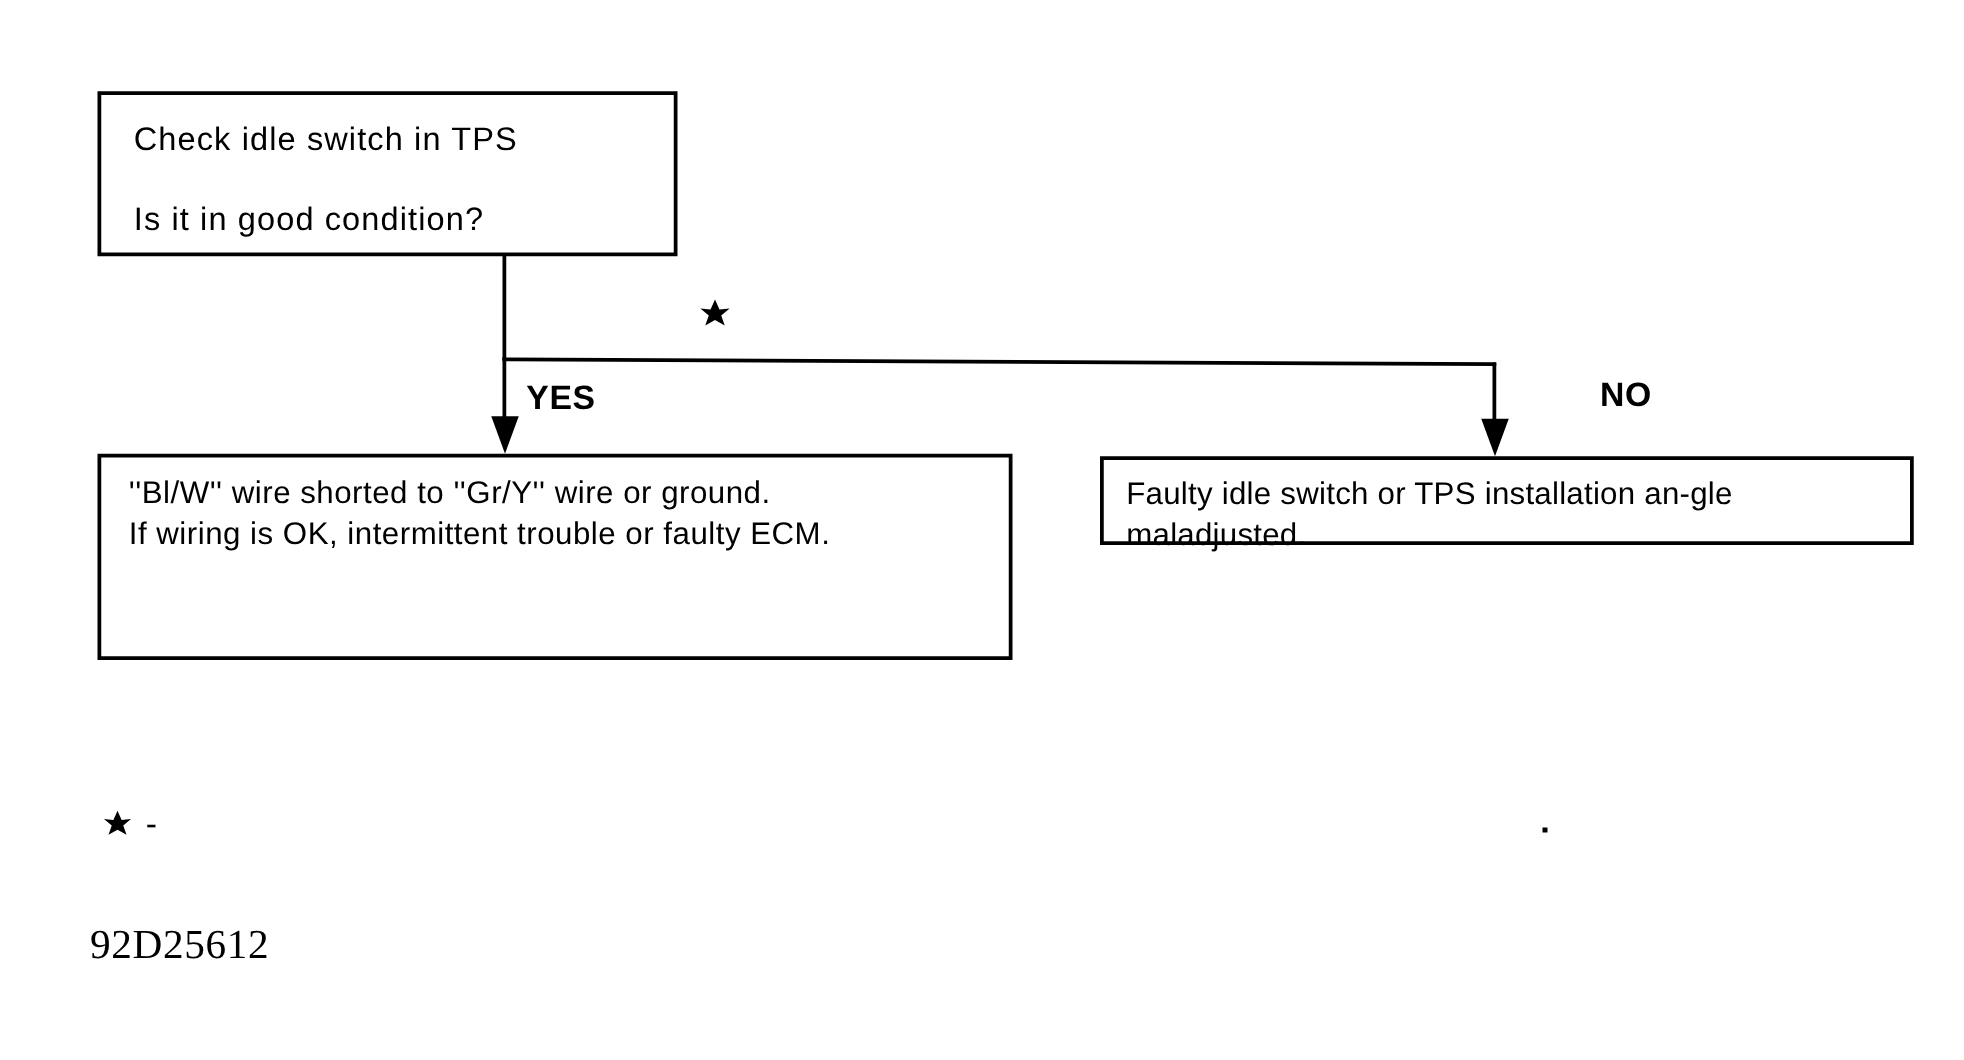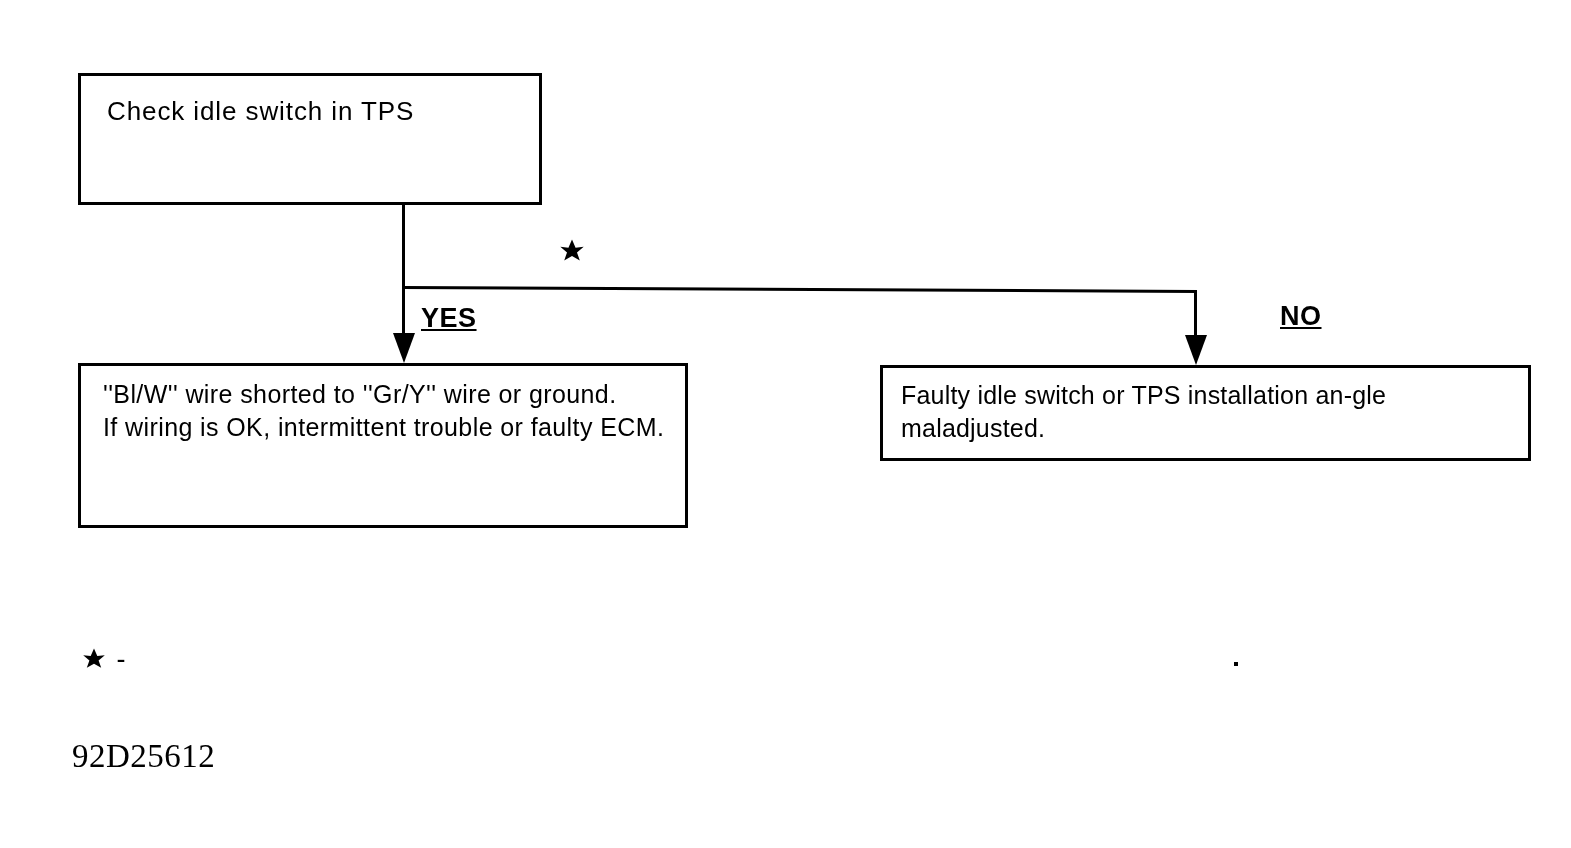--- a/index.html
+++ b/index.html
@@ -50,38 +50,38 @@
     left: 26px;
     top: 84px;
     font-size: 26px;
     letter-spacing: 0.9px;
   }
 
   
   #yes-outcome-box {
     left: 78px;
     top: 363px;
-    width: 610px;
+    width: 732px;
     height: 165px;
   }
   #yes-outcome-text {
     left: 22px;
     top: 12px;
     width: 620px;
     font-size: 25px;
     line-height: 33px;
     letter-spacing: 0.4px;
   }
 
   
   #no-outcome-box {
     left: 880px;
     top: 365px;
     width: 651px;
-    height: 96px;
+    height: 71px;
   }
   #no-outcome-text {
     left: 18px;
     top: 11px;
     width: 618px;
     font-size: 25px;
     line-height: 33px;
     letter-spacing: 0.2px;
   }
 
@@ -141,21 +141,20 @@
     left: 1185px;
     top: 335px;
   }
 
   
   .branch-label {
     position: absolute;
     font-size: 27px;
     font-weight: bold;
     letter-spacing: 0.5px;
-    text-decoration: underline;
   }
   #label-yes {
     left: 421px;
     top: 303px;
   }
   #label-no {
     left: 1280px;
     top: 301px;
   }
 
@@ -206,20 +205,21 @@
     top: 163px;
   }
 </style>
 </head>
 <body>
 
 <div id="page">
 
   <div class="node" id="decision-box">
     <span class="node-text" id="decision-line-1">Check idle switch in TPS</span>
+    <span class="node-text" id="decision-line-2">Is it in good condition?</span>
     <span class="star-glyph" id="decision-star">
       <svg width="26" height="26" viewBox="0 0 24 24" aria-hidden="true">
         <polygon fill="#000000" points="12,0.5 15.3,8.0 22.8,7.2 16.6,12.4 19.2,19.8 12,15.7 4.8,19.8 7.4,12.4 1.2,7.2 8.7,8.0"></polygon>
       </svg>
     </span>
   </div>
 
   <div class="line-v" id="stem-decision"></div>
   <div class="line-h" id="connector-horizontal"></div>
   <div class="line-v" id="stem-yes"></div>

